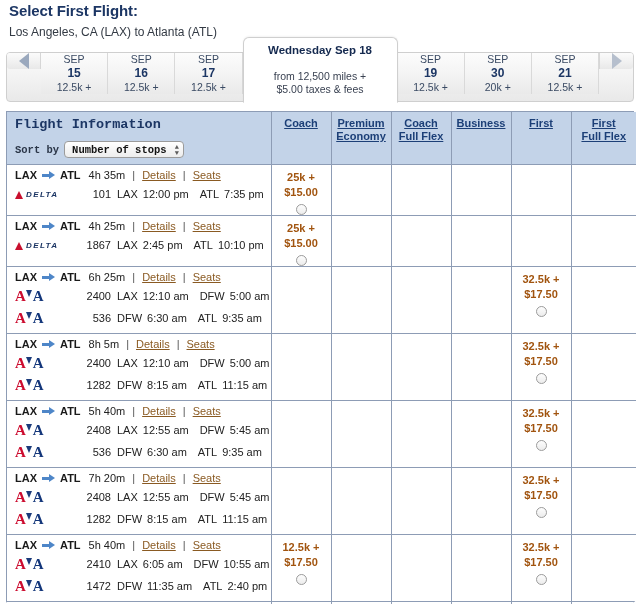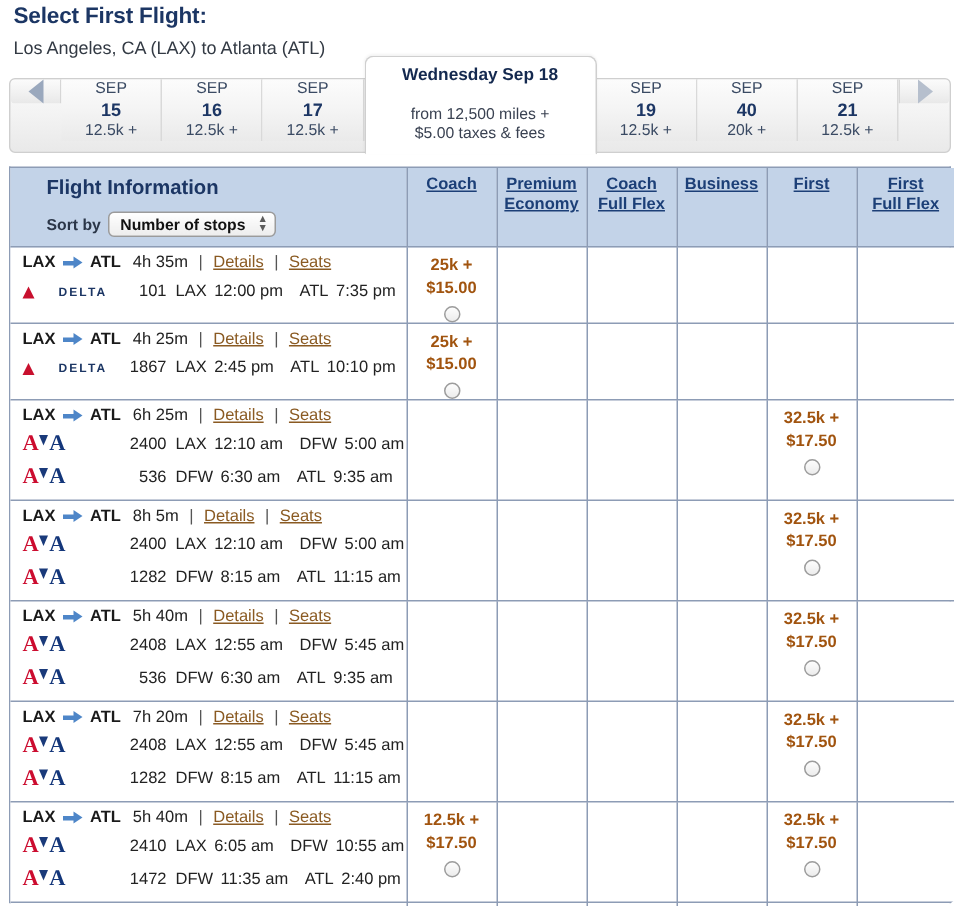--- a/index.html
+++ b/index.html
@@ -90,21 +90,21 @@
 
   thead th {
     background: #c3d3e8;
     border-right: 1px solid #8d9cb5;
     border-bottom: 1px solid #8d9cb5;
     vertical-align: top;
     padding: 5px 2px 6px 2px;
     height: 50px;
   }
   thead th:last-child { border-right: none; }
-  thead th.info-head { text-align: left; padding-left: 24px; }
+  thead th.info-head { text-align: left; padding-left: 8px; font-family: Liberation Mono, monospace; }
   .fi-title { font-size: 13.5px; font-weight: bold; color: #1c3664; margin-bottom: 9px;}
   .sortline { display: flex; align-items: center; gap: 5px; }
   .sortlabel { font-size: 10.5px; color: #2b3648; }
   .sortsel {
     display: inline-flex; align-items: center; gap: 8px;
     background: linear-gradient(to bottom,#ffffff,#ededed);
     border: 1px solid #9b9b9b; border-radius: 4px;
     padding: 1px 4px 1px 7px; height: 17px;
     font-size: 10.5px; color: #111; cursor: pointer;
   }
@@ -146,21 +146,21 @@
   .lnk { color: #8a5a22; text-decoration: underline; font-size: 11px; cursor: pointer; }
 
   .seg { display: flex; align-items: center; font-size: 11px; color: #222; height: 22px; white-space: nowrap;}
   .carrier { width: 60px; flex: 0 0 60px; display:flex; align-items:center; }
   .fnum { width: 42px; flex: 0 0 42px; text-align: right; padding-right: 6px; }
   .leg { display:flex; align-items:baseline; gap: 5px; }
   .leg .code { font-size: 11px; }
   .leg .tm { font-size: 11px; }
 
   
-  .delta { display:flex; align-items:flex-end; gap:16px; }
+  .delta { display:flex; align-items:flex-end; gap:3px;font-style:italic; }
   .delta .dtri {
     width:0;height:0;border-left:4.5px solid transparent;border-right:4.5px solid transparent;
     border-bottom:8px solid #c8102e;
   }
   .delta .dtxt {
     font-size: 8px; font-weight: bold; color: #1c3664; letter-spacing: 1.4px;
   }
   
   .aa { display:flex; align-items:center; height: 18px; }
   .aa .a1 { font-size: 15px; font-weight: bold; color: #cc0c2f; font-family: "Liberation Serif", serif; line-height: 15px;}
@@ -218,21 +218,21 @@
           <div class="sel-sub">from 12,500 miles +</div>
           <div class="sel-sub">$5.00 taxes &amp; fees</div>
         </div>
         <div class="day-tab">
           <div class="d-mon">SEP</div>
           <div class="d-num">19</div>
           <div class="d-price">12.5k +</div>
         </div>
         <div class="day-tab">
           <div class="d-mon">SEP</div>
-          <div class="d-num">40</div>
+          <div class="d-num">30</div>
           <div class="d-price">20k +</div>
         </div>
         <div class="day-tab">
           <div class="d-mon">SEP</div>
           <div class="d-num">21</div>
           <div class="d-price">12.5k +</div>
         </div>
         <div class="arrow-cell right">
         <div class="tri r"></div>
       </div>

